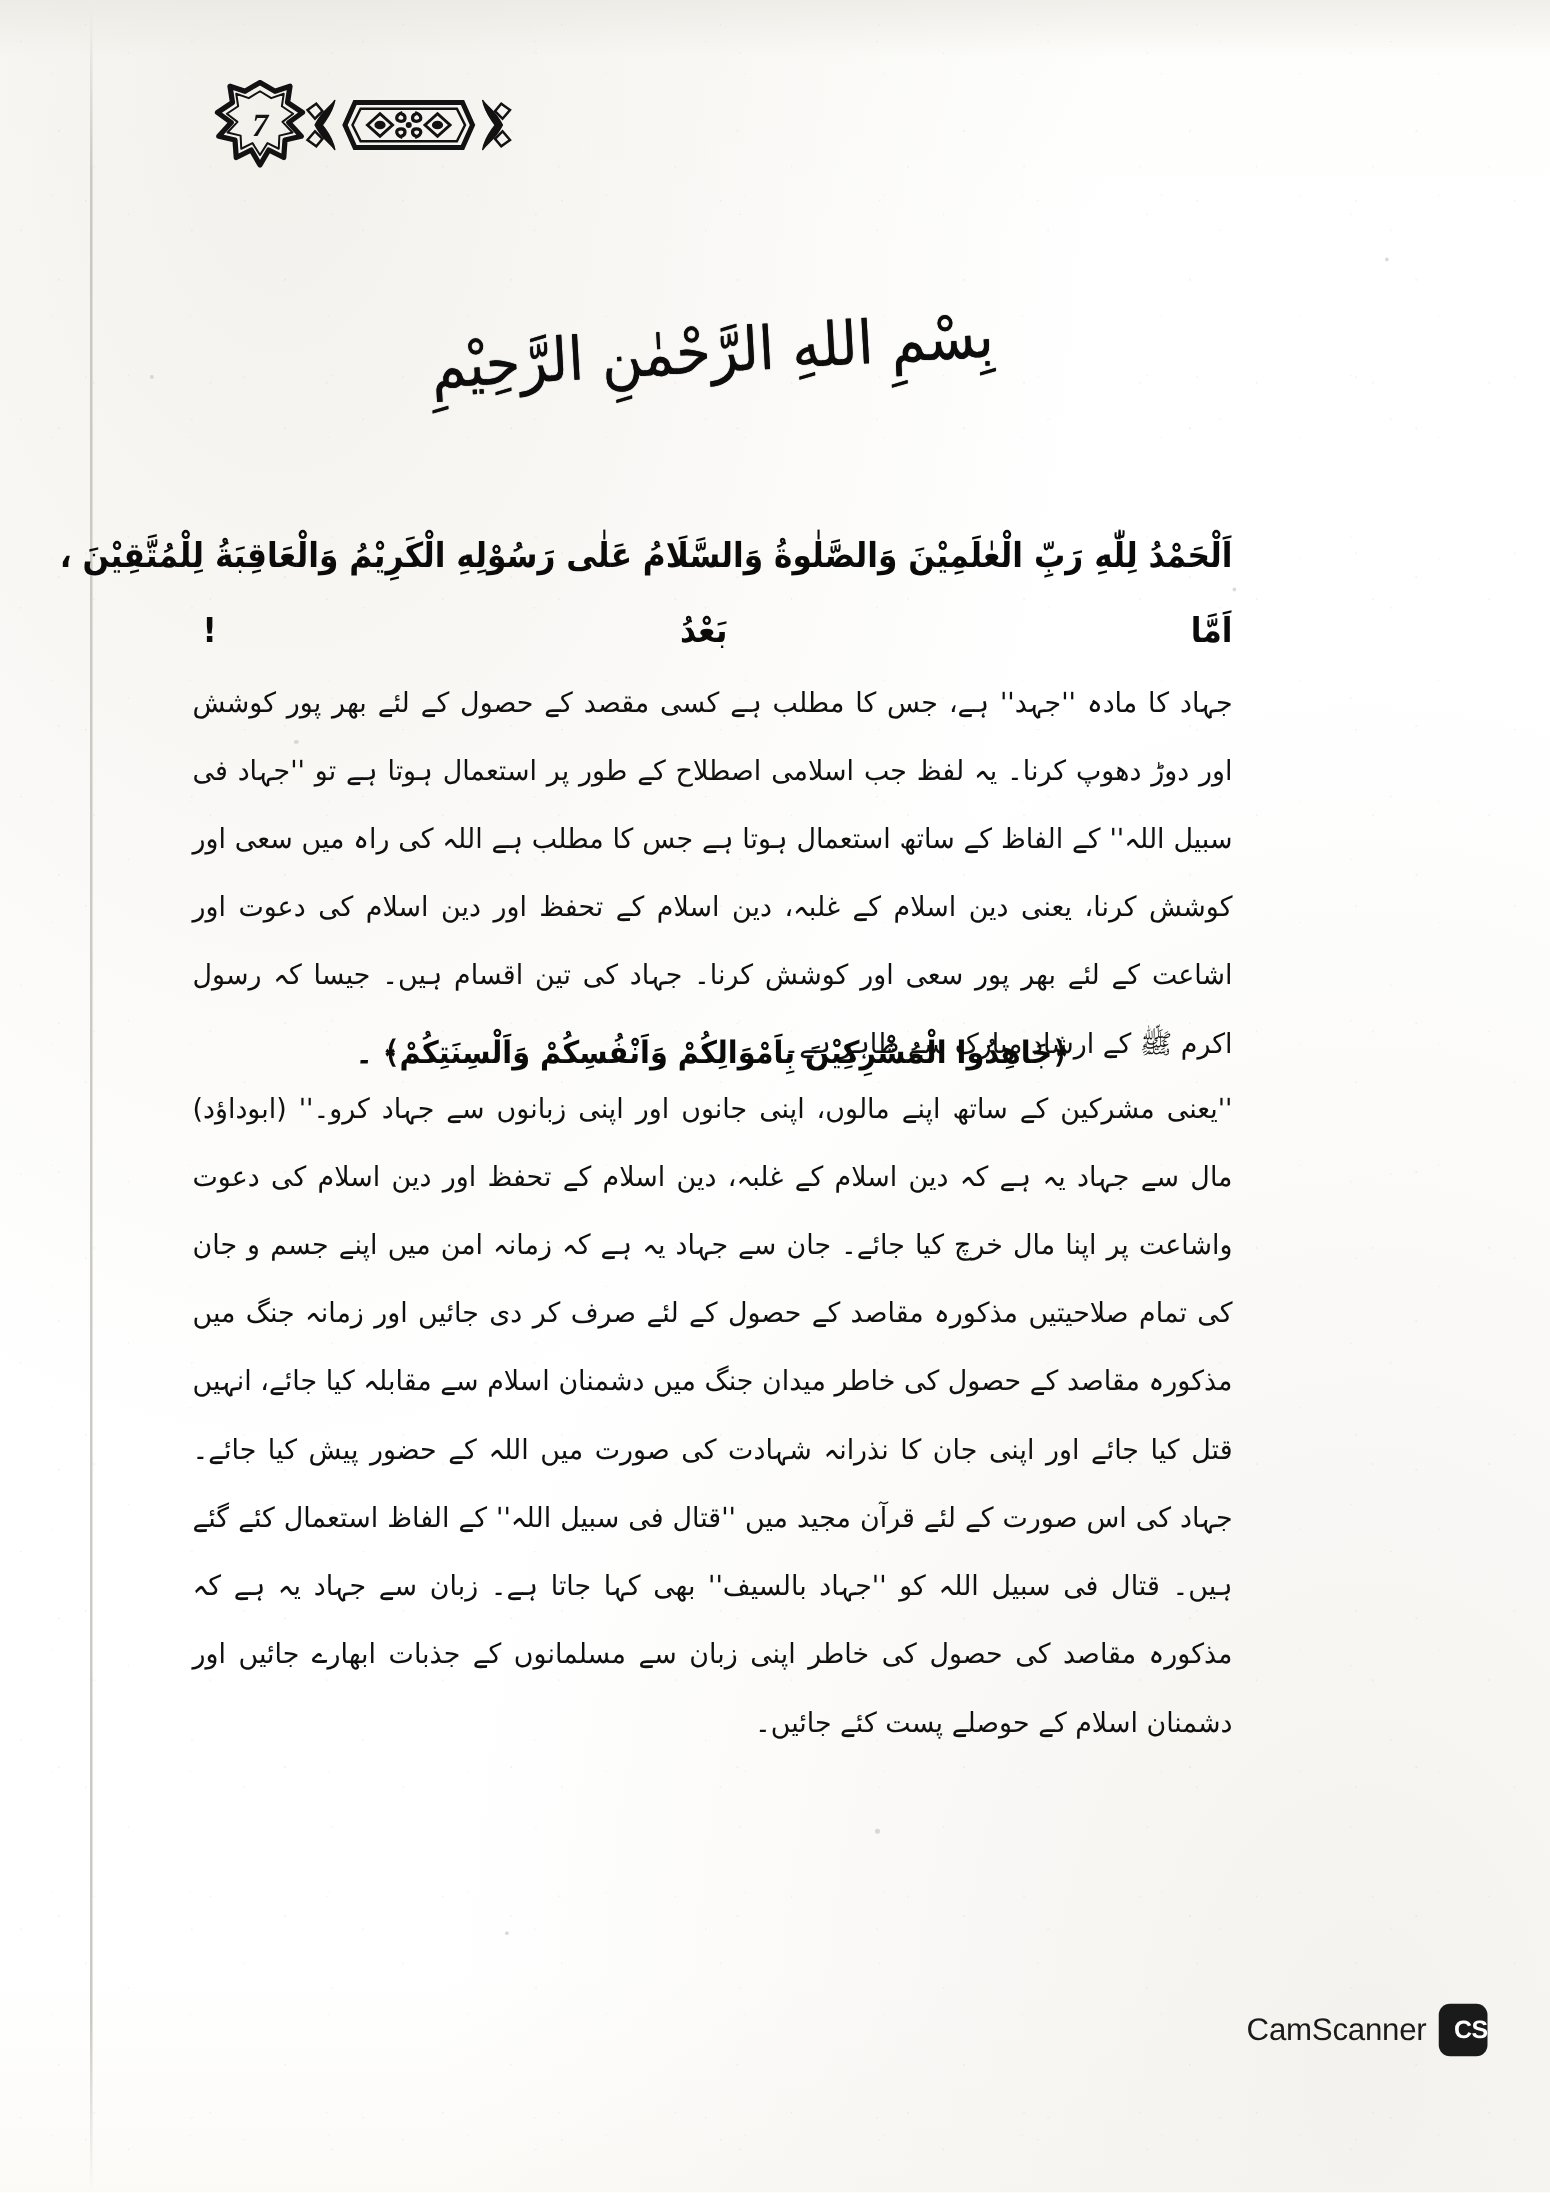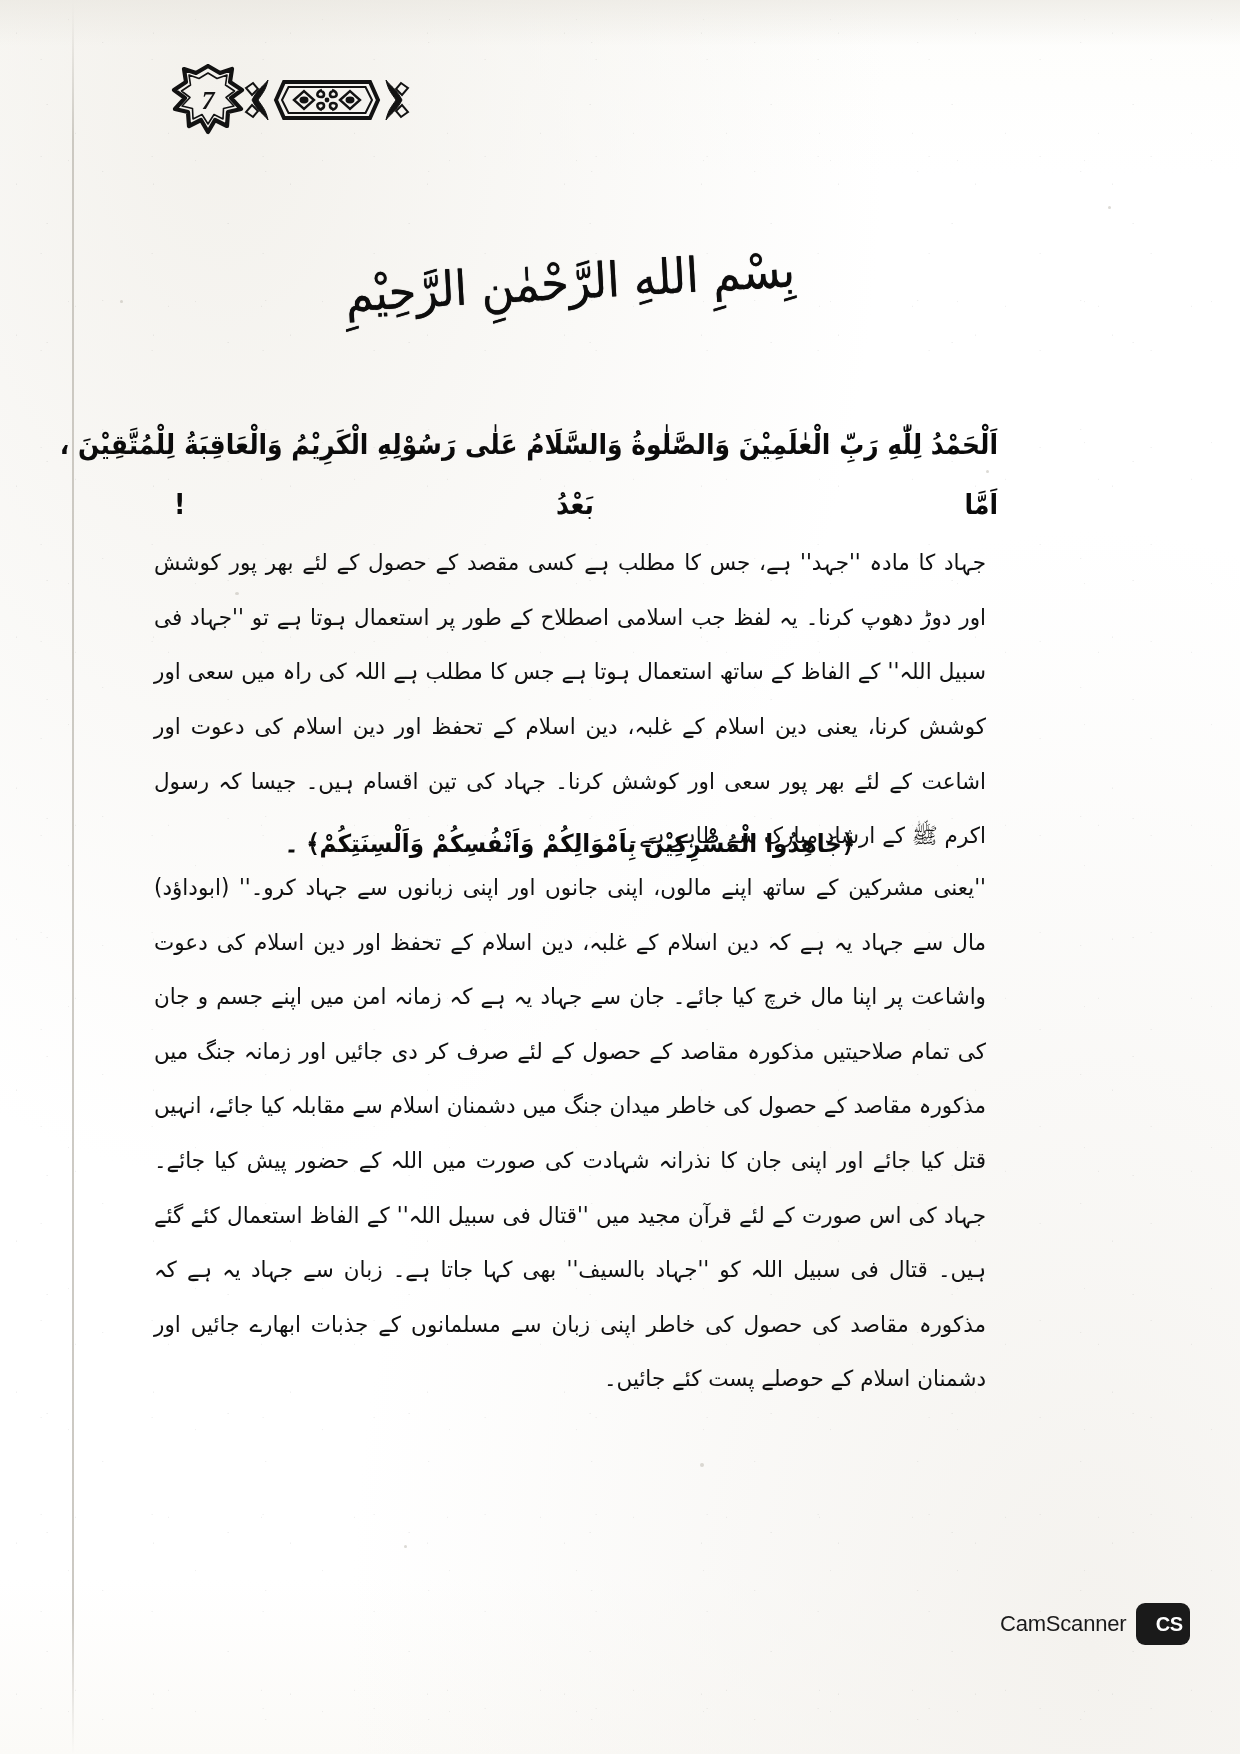--- a/index.html
+++ b/index.html
@@ -93,21 +93,21 @@
   #bismillah-text{
     font-family:"DejaVu Sans","Liberation Sans",sans-serif;
     font-size:40px;color:#0d0d0d;direction:rtl;
     transform:rotate(-3.2deg) scaleX(1.12) scaleY(1.2);
     letter-spacing:-2px;white-space:nowrap;
     text-shadow:0 0 0.6px #0d0d0d;
   }
 
   
   #arabic-opening{
-    position:absolute;left:18px;top:418px;width:830px;
+    position:absolute;left:6px;top:418px;width:830px;
     direction:rtl;text-align:justify;text-align-last:justify;
   }
   .arabic-line{
     font-family:"DejaVu Sans","Liberation Sans",sans-serif;
     font-size:25px;color:#0b0b0b;line-height:54px;
     direction:rtl;white-space:nowrap;
     transform:scaleY(1.1);
     font-weight:700;
   }
   #arabic-line-1{text-align:justify;}
@@ -146,21 +146,21 @@
     display:flex;align-items:center;gap:10px;
   }
   #cs-logo{
     width:42px;height:42px;border-radius:9px;background:#1a1a1a;
     display:flex;align-items:center;justify-content:center;
     font-family:"Liberation Sans","DejaVu Sans",sans-serif;
     font-size:20px;font-weight:700;color:#ffffff;letter-spacing:-0.5px;padding-left:12px;
   }
   #cs-label{
     font-family:"Liberation Sans","DejaVu Sans",sans-serif;
-    font-size:22px;color:#1a1a1a;letter-spacing:-0.2px;direction:ltr;
+    font-size:25px;color:#1a1a1a;letter-spacing:-0.2px;direction:ltr;
   }
 </style>
 </head>
 <body>
 
 <div id="scan-page">
 
   <div id="paper-grain"></div>
   <div id="scan-left-shadow"></div>
   <div id="scan-edge-line"></div>

